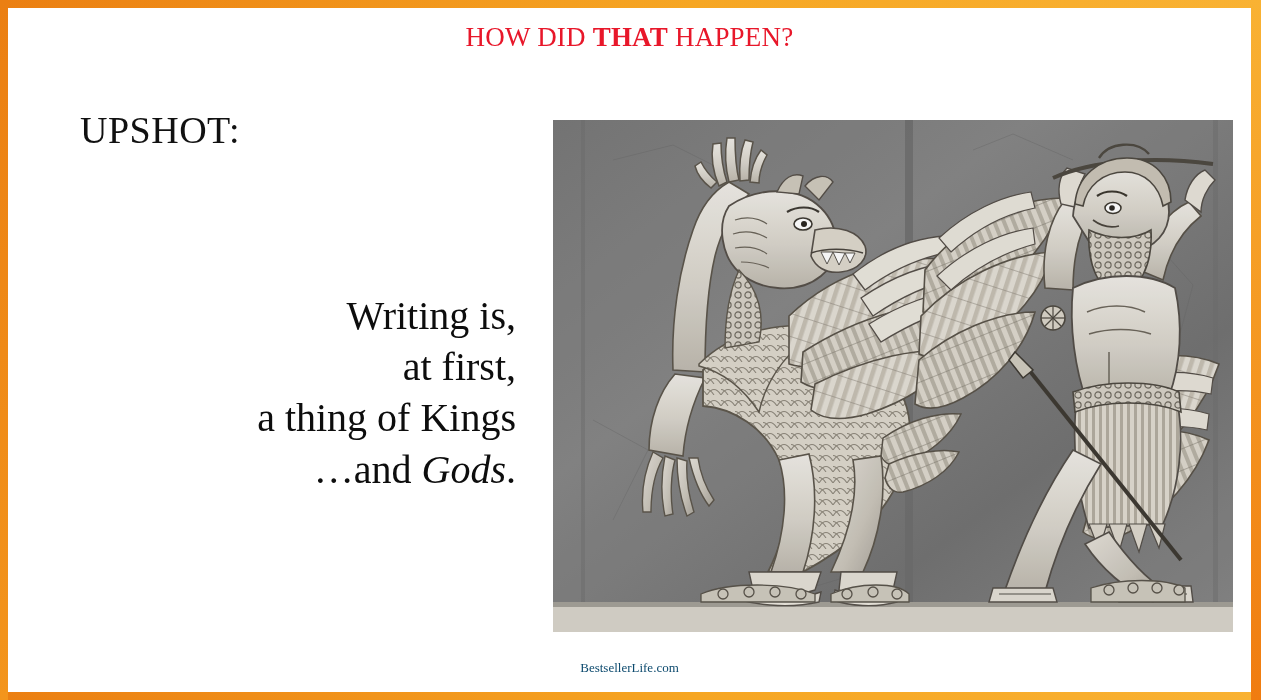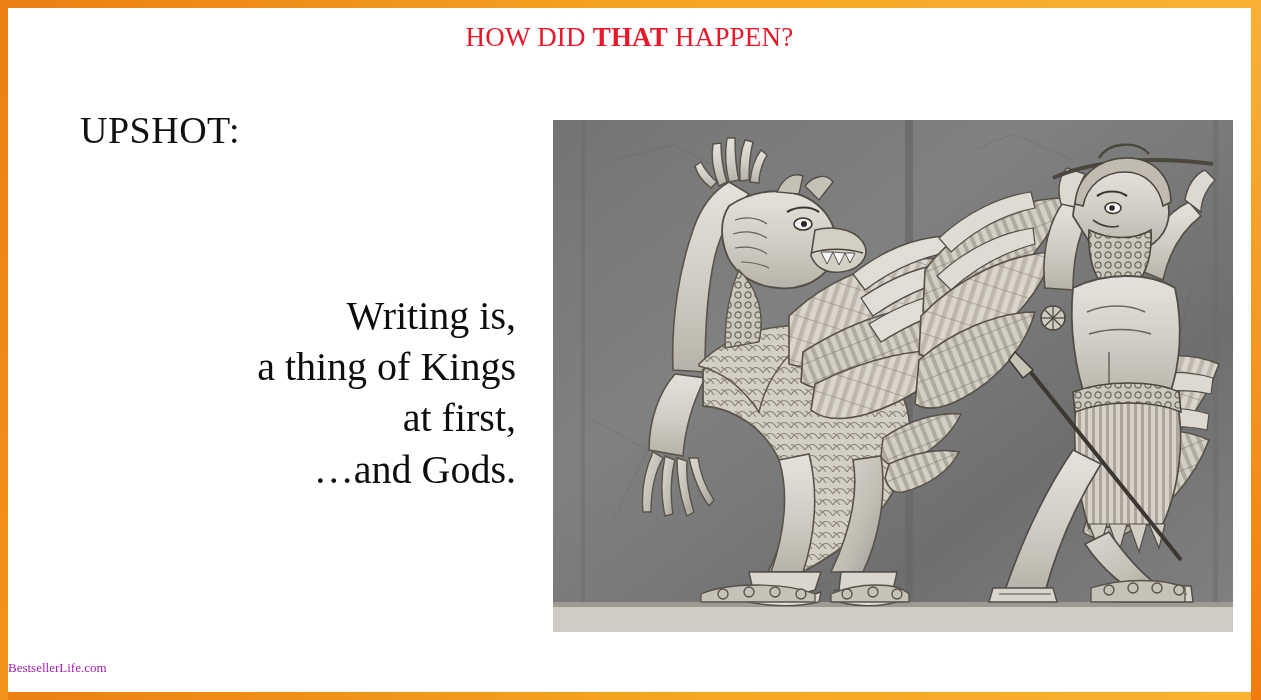--- a/index.html
+++ b/index.html
@@ -71,39 +71,40 @@
 
   .body-text {
     position: absolute;
     left: 58px; top: 282px;
     width: 450px;
     text-align: right;
     font-size: 40px;
     line-height: 1.28;
     color: #0d0d0d;
   }
-  .body-text .ital { }
+  .body-text .ital { font-style: italic; }
 
   
   .art-wrap {
     position: absolute;
     left: 545px; top: 112px;
     width: 680px; height: 512px;
     background: #8d8d8d;
     overflow: hidden;
   }
   .art-svg { display: block; width: 680px; height: 512px; }
 
   
   .footer {
     position: absolute;
     left: 0; bottom: 16px;
     width: 1243px;
+    text-align: center;
     font-size: 13px;
-    color: #a21caf;
+    color: #0c4a6e;
     font-family: "Liberation Serif", serif;
   }
 </style>
 </head>
 <body>
 
 <div class="slide">
 
   <div class="border-top"></div>
   <div class="border-bottom"></div>
@@ -113,22 +114,22 @@
   <div class="canvas">
 
     <div class="header">
       <span>HOW DID </span><span class="emph">THAT</span><span> HAPPEN?</span>
     </div>
 
     <div class="upshot">UPSHOT:</div>
 
     <div class="body-text">
       <div>Writing is,</div>
+      <div>at first,</div>
       <div>a thing of Kings</div>
-      <div>at first,</div>
       <div><span>…and </span><span class="ital">Gods</span><span>.</span></div>
     </div>
 
     <div class="art-wrap">
       <svg class="art-svg" viewBox="0 0 680 512" preserveAspectRatio="none">
         <defs>
           <linearGradient id="stoneGrad" x1="0" y1="0" x2="1" y2="1">
             <stop offset="0%" stop-color="#7f7f7f"></stop>
             <stop offset="35%" stop-color="#8f8f8f"></stop>
             <stop offset="70%" stop-color="#7a7a7a"></stop>

